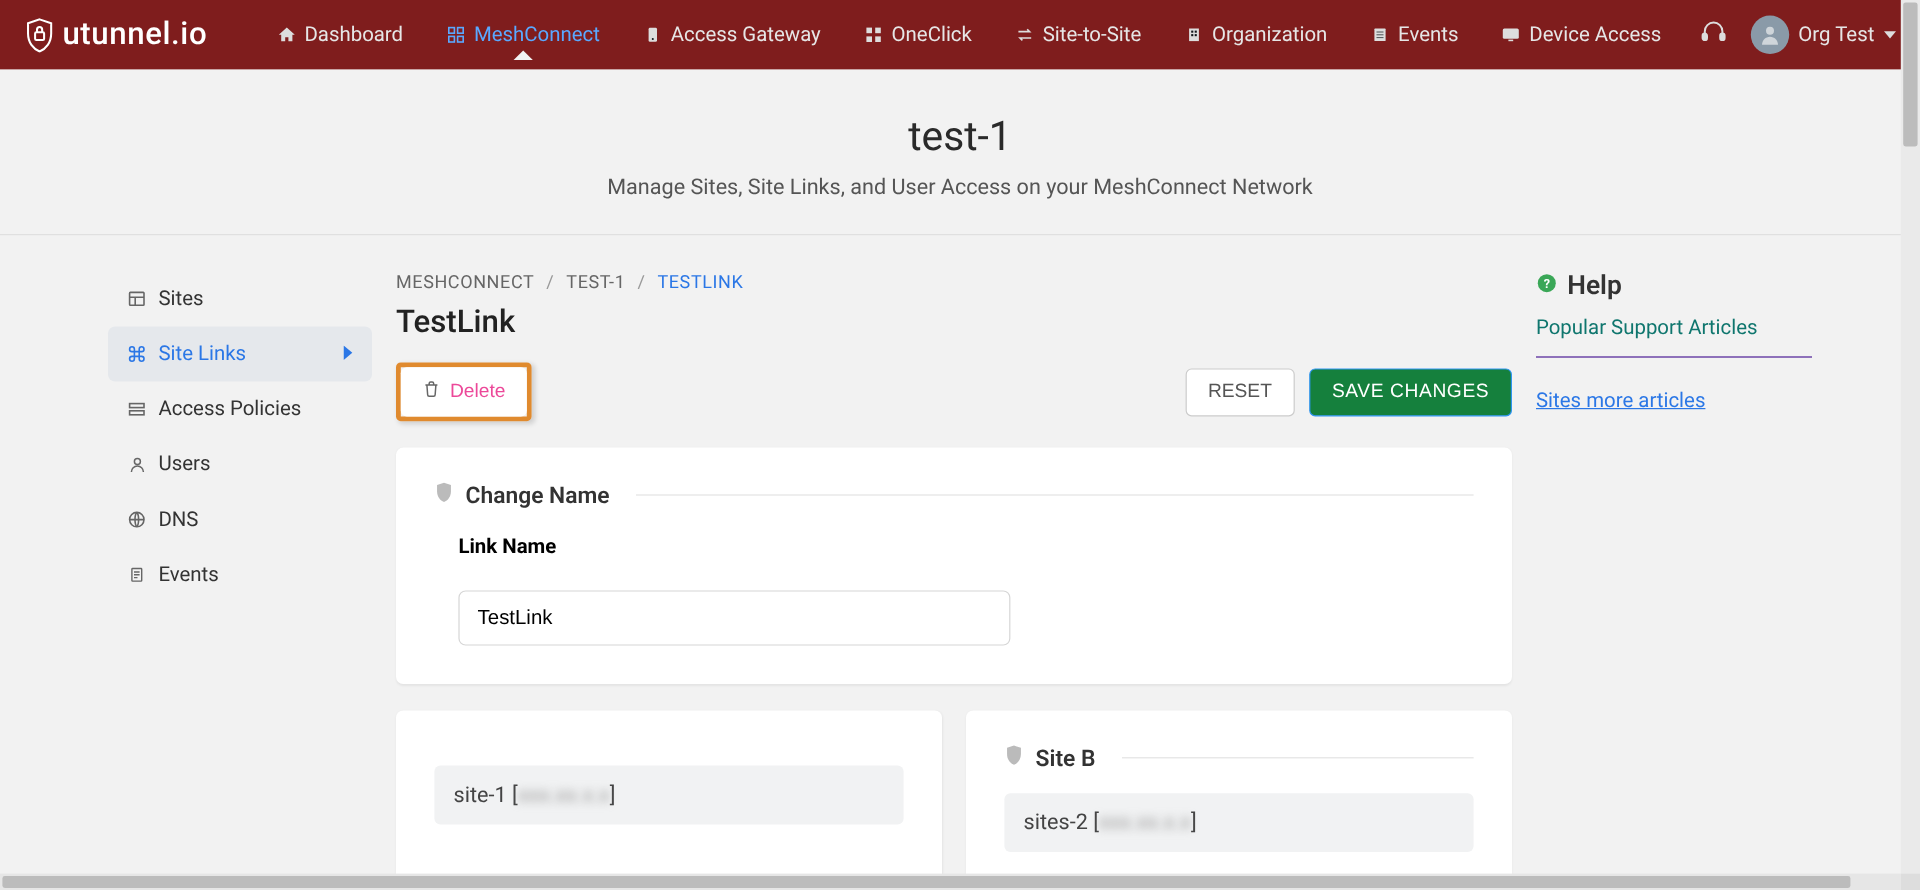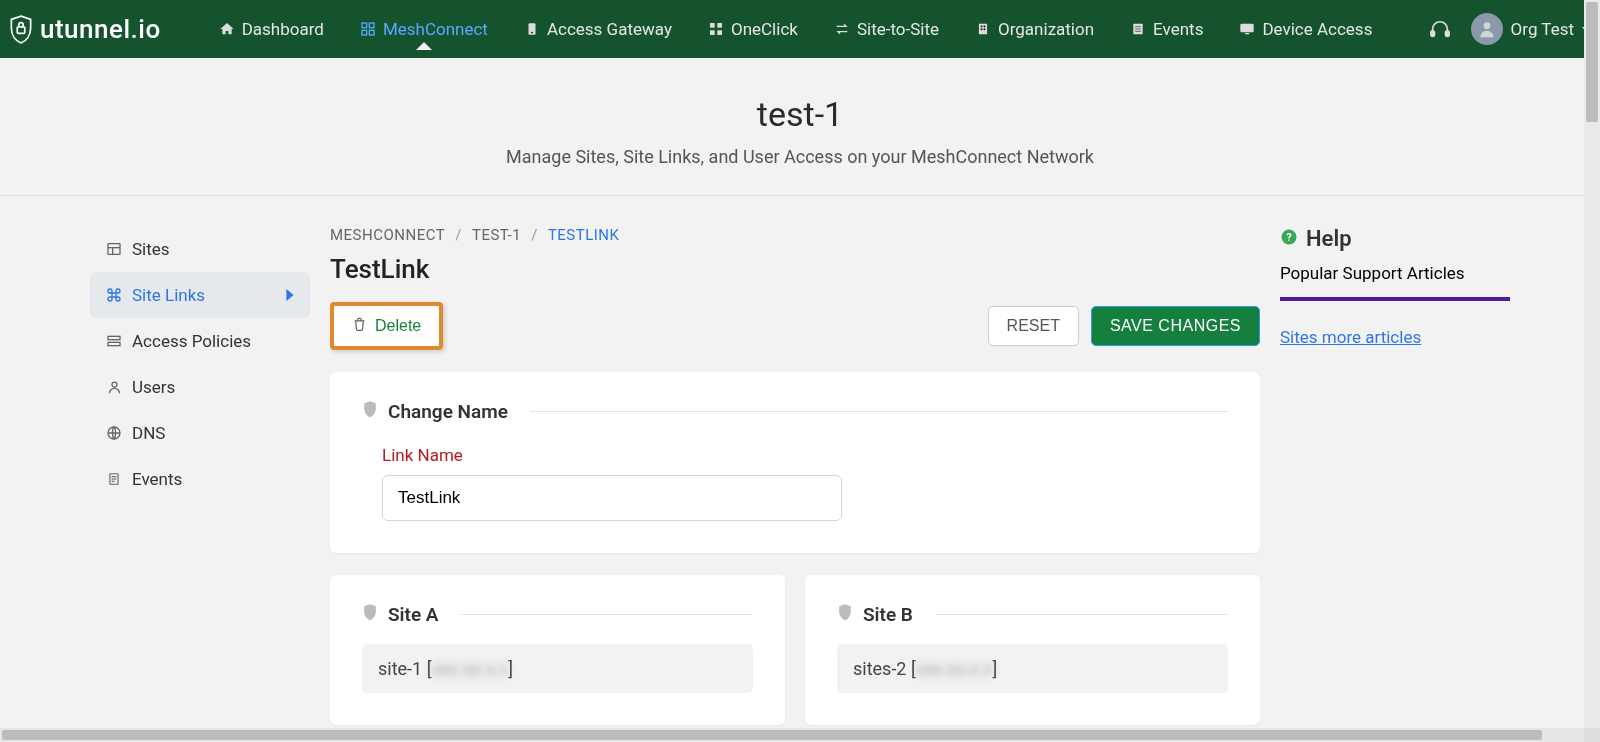--- a/index.html
+++ b/index.html
@@ -8,25 +8,25 @@
     background: #f2f2f2;
     color: #333;
     width: 1600px;
     height: 742px;
     overflow: hidden;
     position: relative;
   }
 
   
   .topnav {
-    background: #14532d;
+    background: #7f1d1d;
     height: 58px;
     display: flex;
     align-items: center;
-    padding: 0 8px;
+    padding: 0 20px;
     gap: 0;
     width: 100%;
   }
   .logo {
     display: flex;
     align-items: center;
     color: #fff;
     font-size: 26px;
     font-weight: 500;
     margin-right: 40px;
@@ -51,21 +51,21 @@
     bottom: -1px;
     left: 50%;
     transform: translateX(-50%);
     width: 0; height: 0;
     border-left: 8px solid transparent;
     border-right: 8px solid transparent;
     border-bottom: 8px solid #f2f2f2;
   }
   .nav-icon { width: 16px; height: 16px; display:inline-flex; align-items:center; justify-content:center; }
   .nav-spacer { flex: 1; }
-  .nav-right { display:flex; align-items:flex-end; gap: 20px; }
+  .nav-right { display:flex; align-items:center; gap: 20px; }
   .avatar {
     width: 32px; height: 32px; border-radius: 50%;
     background: #8a9aa8; display:flex; align-items:center; justify-content:center;
   }
   .user-drop { color:#e6e6e6; font-size:17px; display:flex; align-items:center; gap:8px; cursor:pointer; }
 
   
   .page-header {
     text-align: center;
     padding: 36px 0 28px;
@@ -104,56 +104,56 @@
     box-shadow: 2px 2px 4px rgba(0,0,0,0.15);
   }
   .btn {
     padding: 10px 18px;
     font-size:16px;
     border-radius:5px;
     border:1px solid #ccc;
     background:#fff;
     cursor:pointer;
     display:inline-flex; align-items:center; gap:8px;
-    color:#15803d;
+    color:#ec4899;
   }
   .delete-wrap .btn { border:none; }
   .btn.reset { color:#555; }
   .btn.save  { background:#15803d; border-color:#2f95f2; color:#fff; letter-spacing:0.5px; }
   .actions-right { margin-left:auto; display:flex; gap:12px; }
 
   .card {
     background:#fff; border-radius:6px;
     box-shadow:0 1px 2px rgba(0,0,0,0.06);
     margin-top:22px;
     padding: 28px 32px 32px;
   }
   .card-head {
     display:flex; align-items:center; gap:10px;
     font-size:19px; font-weight:600; color:#333;
   }
   .card-head .rule { flex:1; height:1px; background:#e3e3e3; margin-left:12px; }
-  .field-label { font-size:17px; color:#b91c1c; margin:22px 0 10px 20px; }
+  .field-label { font-size:17px; color:#000000; margin:22px 0 26px 20px;font-weight:bold; }
   .text-input {
     width: 460px; padding:12px 15px; font-size:17px;
     border:1px solid #d6d6d6; border-radius:6px;
     margin-left:20px;
   }
   .two-col { display:flex; gap:20px; margin-top:22px; }
   .two-col .card { flex:1; margin-top:0; }
   .site-box {
     background:#f1f2f3; border-radius:5px;
     padding:14px 16px; font-size:18px; color:#444;
     margin-top:18px;
   }
   .blur { filter: blur(4px); color:#999; }
 
   .help-col { width: 230px; flex-shrink:0; }
   .help-head { font-size:22px; font-weight:600; display:flex; align-items:center; gap:8px; }
-  .help-sub  { font-size:17px; color:#000000; margin-top:12px; padding-bottom:14px; border-bottom:4px solid #4c1d95; }
+  .help-sub  { font-size:17px; color:#0f766e; margin-top:12px; padding-bottom:14px; border-bottom:1px solid #4c1d95; }
   .help-link { color:#2b77e6; text-decoration:underline; font-size:17px; display:inline-block; margin-top:26px; cursor:pointer; }
 
   
   .vscroll { position:absolute; right:0; top:0; bottom:14px; width:16px; background:#eaeaea; }
   .vthumb  { position:absolute; right:2px; top:2px; width:12px; height:120px; background:#bcbcbc; border-radius:2px;}
   .hscroll { position:absolute; left:0; right:16px; bottom:0; height:14px; background:#e6e6e6; }
   .hthumb  { position:absolute; left:2px; bottom:2px; height:10px; width:1540px; background:#bcbcbc; border-radius:2px;}
   .corner  { position:absolute; right:0; bottom:0; width:16px; height:14px; background:#ddd; }
 </style>
 </head>
@@ -390,29 +390,20 @@
         </span>
         <span>Change Name</span>
         <span class="rule"></span>
       </div>
       <div class="field-label">Link Name</div>
       <input class="text-input" type="text" value="TestLink" style="">
     </div>
 
     <div class="two-col">
       <div class="card">
-        <div class="card-head">
-          <span>
-            <svg width="16" height="18" viewBox="0 0 24 28" fill="#bbb">
-                <path d="M12 2 L21 5 V13 C21 20 17 25 12 27 C7 25 3 20 3 13 V5 Z"></path>
-              </svg>
-          </span>
-          <span>Site A</span>
-          <span class="rule"></span>
-        </div>
         <div class="site-box">
           <span>site-1 [</span><span class="blur">xxx.xx.x.x</span><span>]</span>
         </div>
       </div>
       <div class="card">
         <div class="card-head">
           <span>
             <svg width="16" height="18" viewBox="0 0 24 28" fill="#bbb">
                 <path d="M12 2 L21 5 V13 C21 20 17 25 12 27 C7 25 3 20 3 13 V5 Z"></path>
               </svg>

